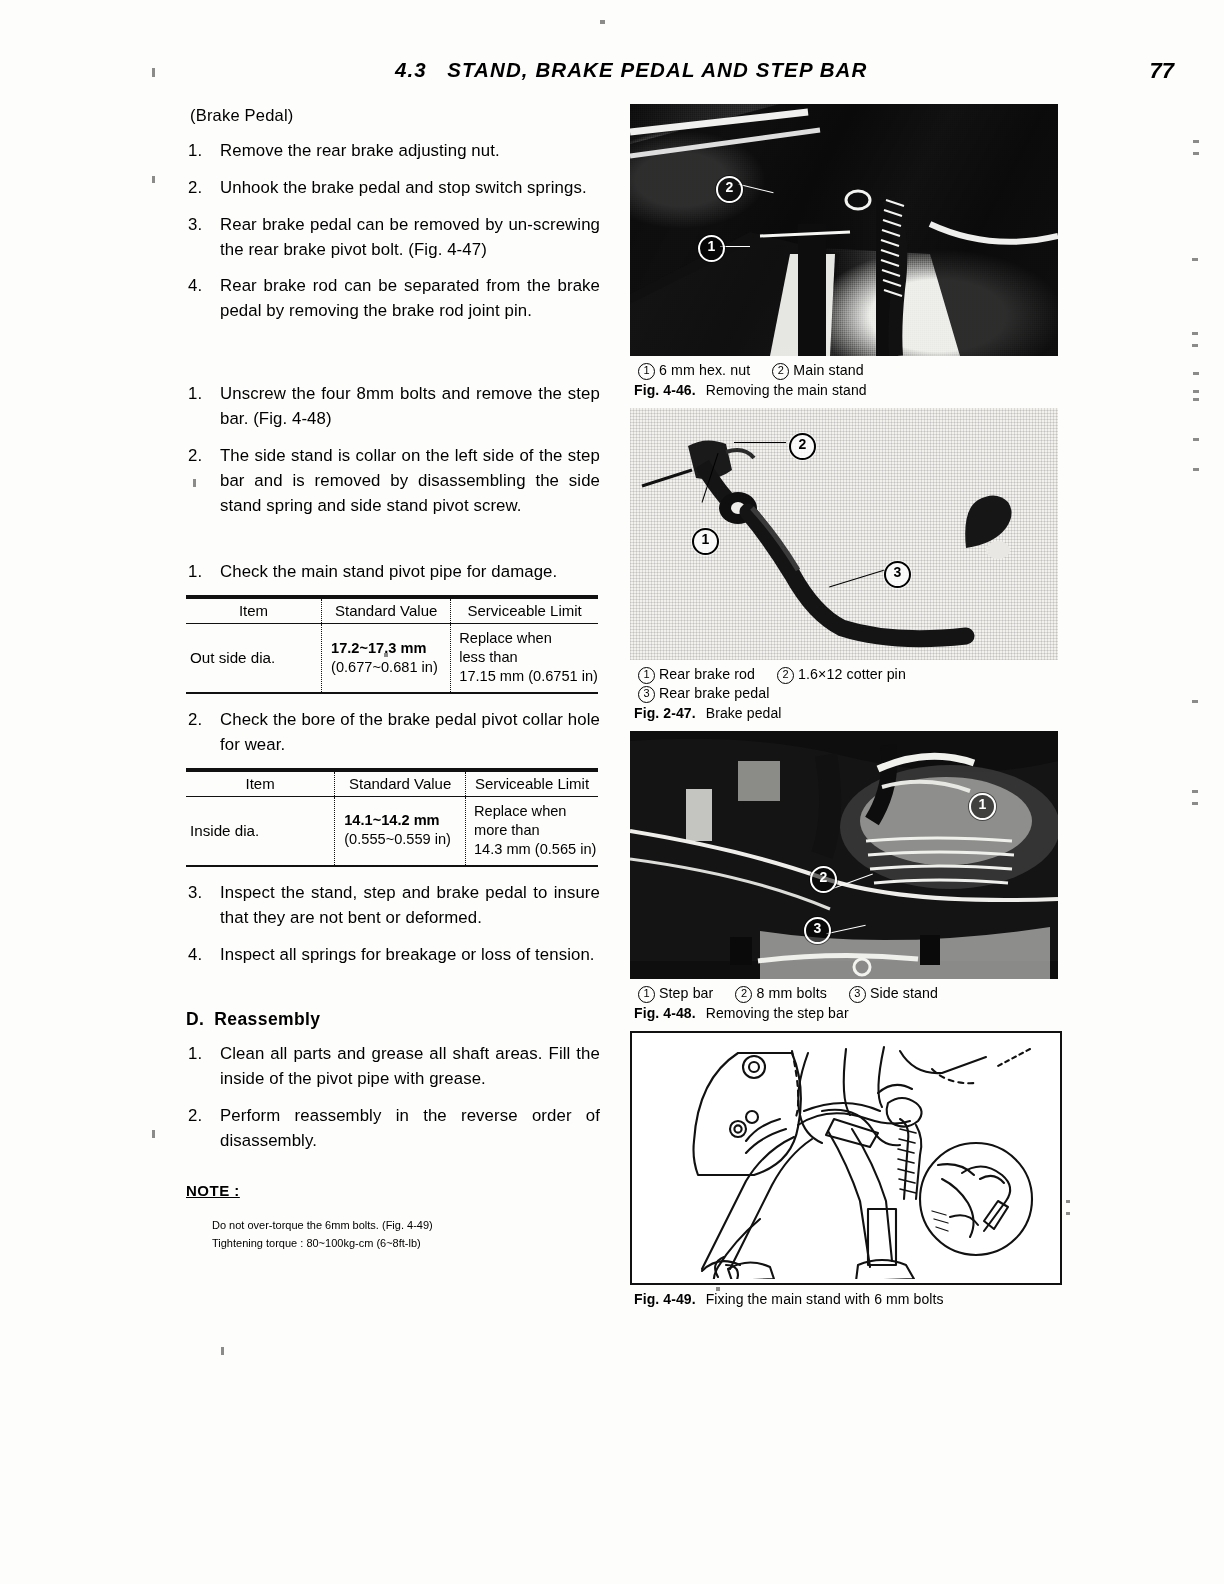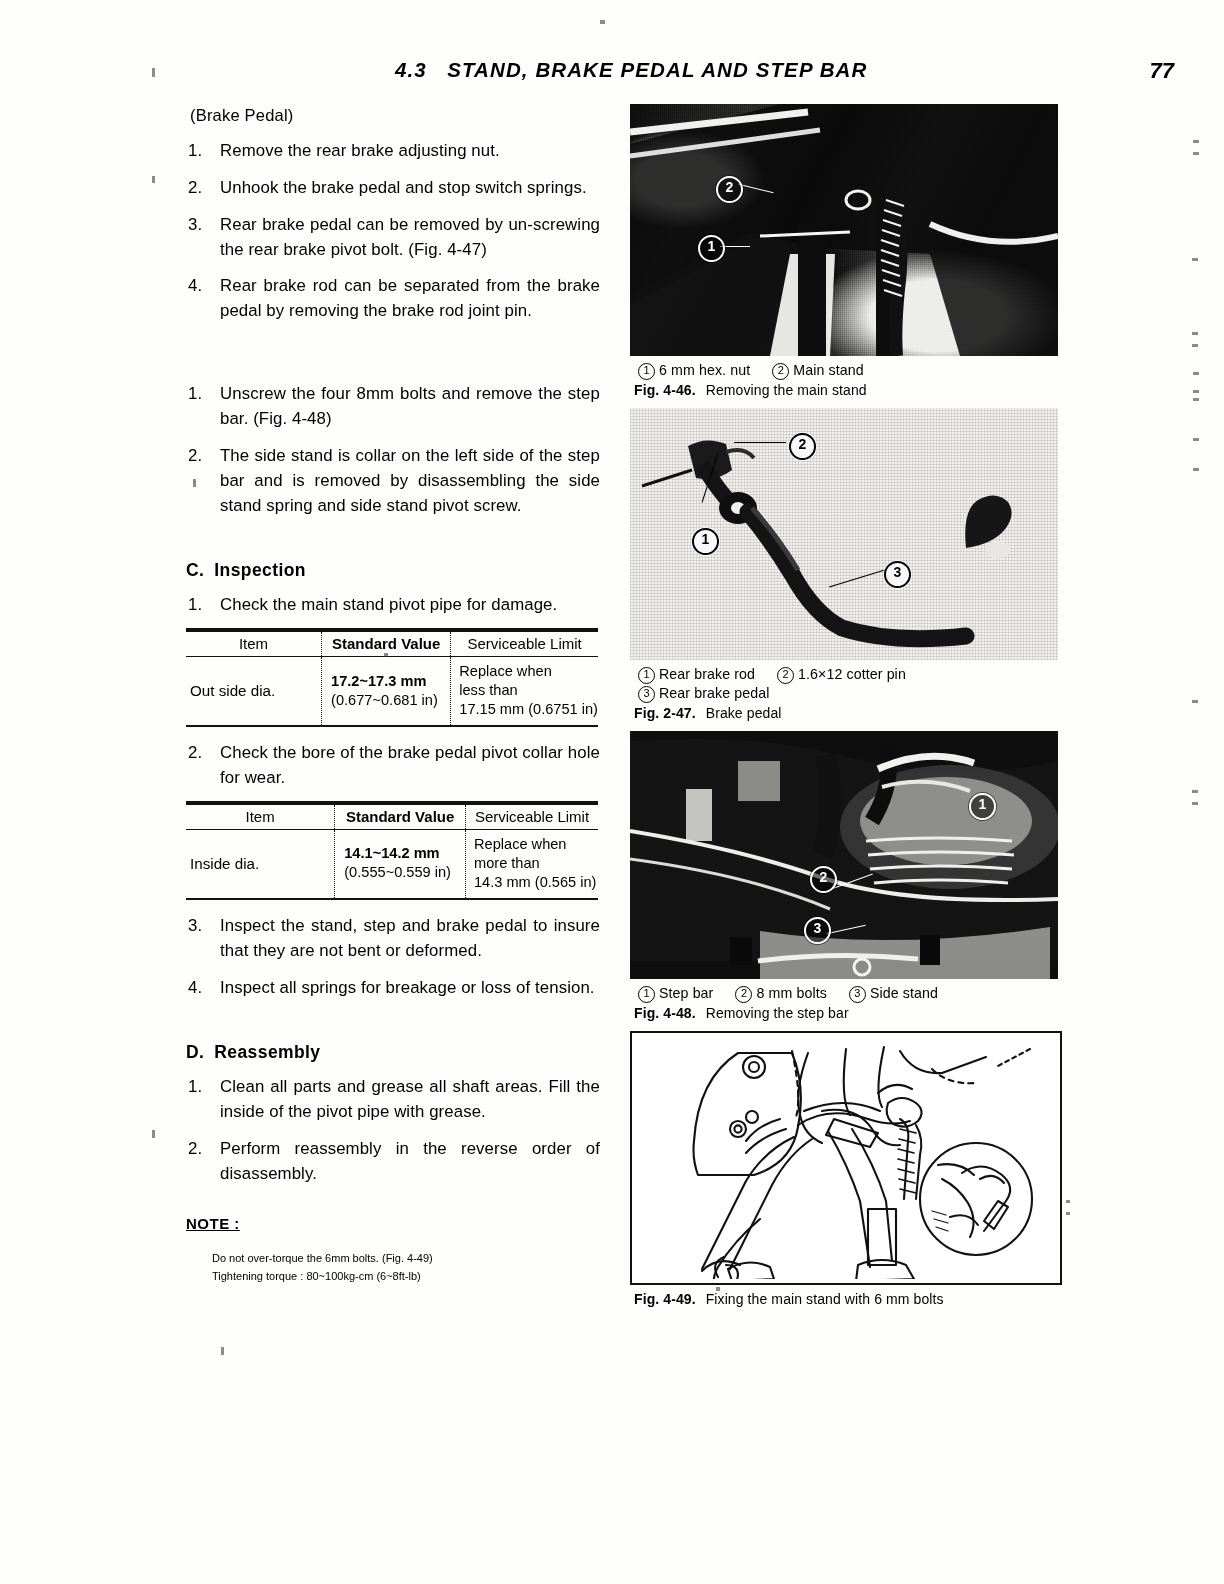--- a/index.html
+++ b/index.html
@@ -131,21 +131,21 @@
     padding: 0;
   }
   .spec-table th {
     font-weight: normal;
     font-size: 15px;
     text-align: center;
     padding: 3px 0 4px 0;
     border-bottom: 1.2px solid #111;
   }
   .spec-table th.c-item { width: 150px; }
-  .spec-table th.c-std  { width: 130px; border-left: 1.6px dotted #111; font-weight: bold; }
+  .spec-table th.c-std  { width: 130px; border-left: 1.6px dotted #111; }
   .spec-table th.c-lim  { width: 132px; border-left: 1.6px dotted #111; }
   .spec-table td {
     vertical-align: middle;
     padding: 5px 0 6px 0;
     border-bottom: 2.5px solid #111;
     line-height: 1.3;
   }
   .spec-table td.v-item { padding-left: 4px; font-size: 15.2px; }
   .spec-table td.v-std  { border-left: 1.6px dotted #111; padding-left: 9px; }
   .spec-table td.v-lim  { border-left: 1.6px dotted #111; padding-left: 8px; }
@@ -293,21 +293,20 @@
           <span class="txt">Unscrew the four 8mm bolts and remove the step bar.   (Fig. 4-48)</span>
         </li>
       <li>
           <span class="num">2.</span>
           <span class="txt">The side stand is collar on the left side of the step bar and is removed by disassembling the side stand spring and side stand pivot screw.</span>
         </li>
     </ol>
 
     <div class="gap-md"></div>
 
-    <div class="sect-head"><span class="sect-letter">C.</span><span>Inspection</span></div>
 
     <ol class="numlist tight">
       <li>
           <span class="num">1.</span>
           <span class="txt">Check the main stand pivot pipe for damage.</span>
         </li>
     </ol>
 
     <table class="spec-table">
       <tbody>

